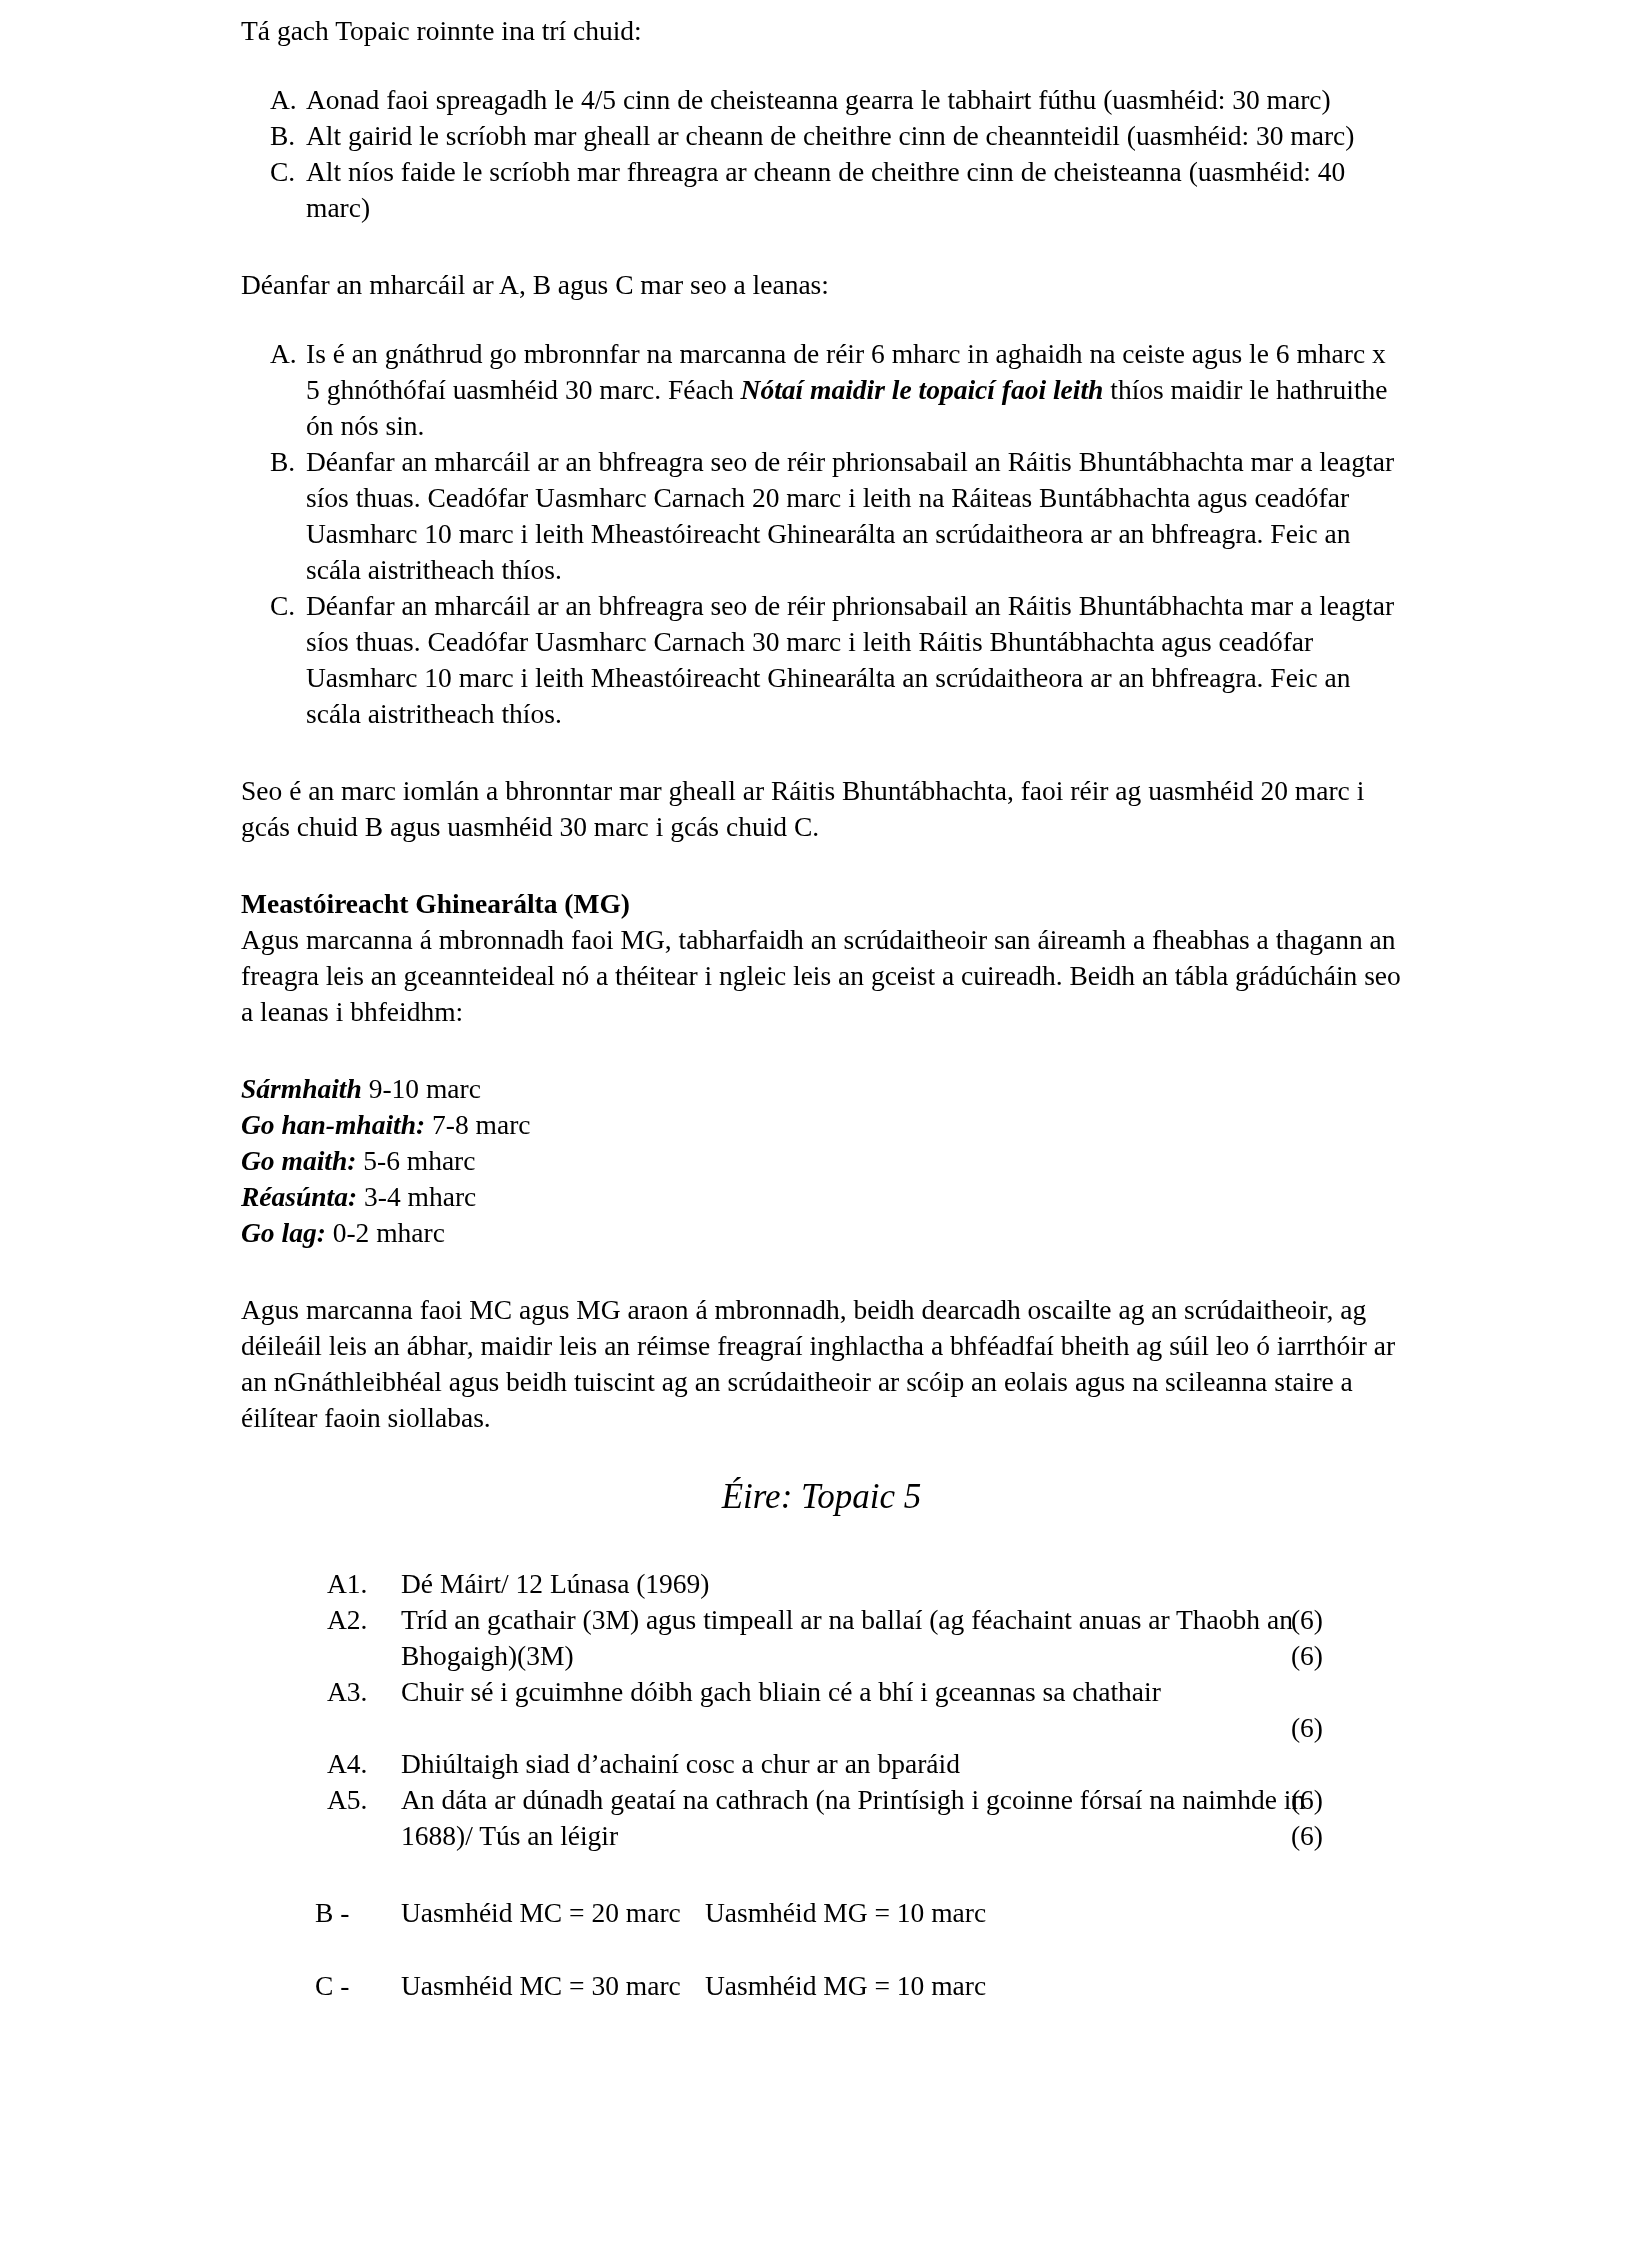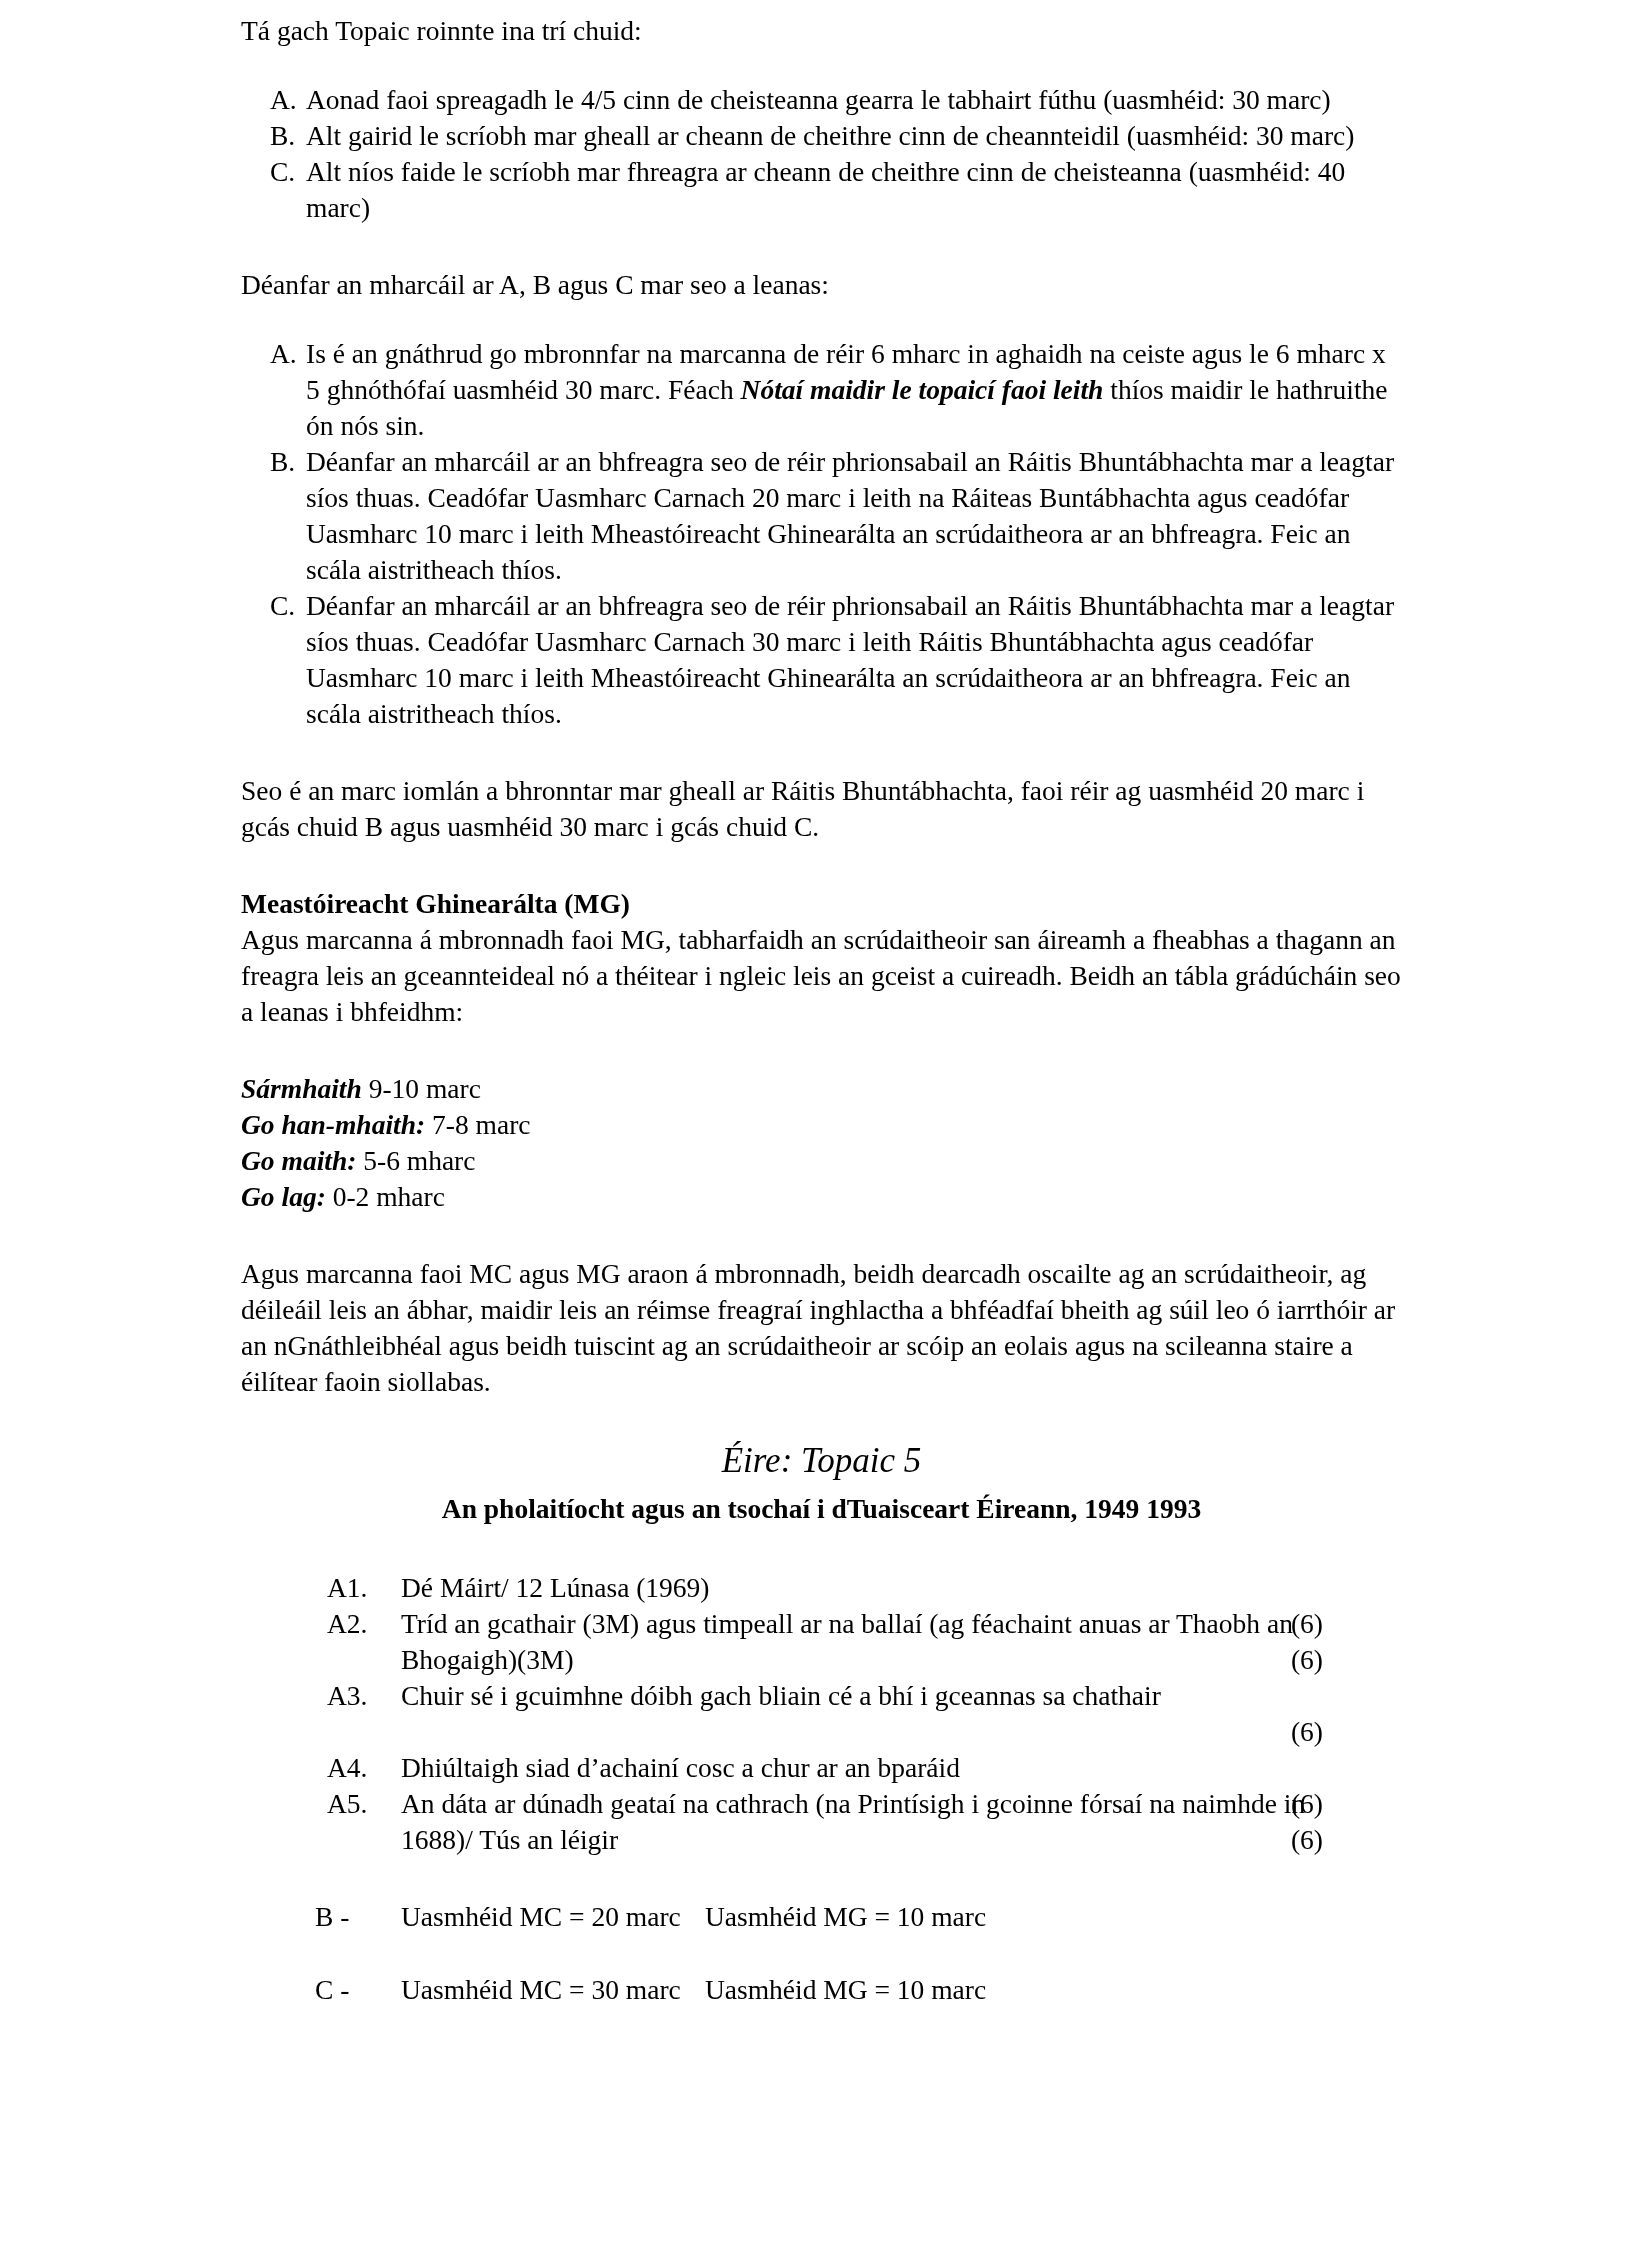--- a/index.html
+++ b/index.html
@@ -219,31 +219,31 @@
 
     <p class="sec-head">Meastóireacht Ghinearálta (MG)</p>
     <p class="para">Agus marcanna á mbronnadh faoi MG, tabharfaidh an scrúdaitheoir san áireamh a fheabhas a thagann an freagra leis an gceannteideal nó a théitear i ngleic leis an gceist a cuireadh. Beidh an tábla grádúcháin seo a leanas i bhfeidhm:</p>
 
     <div class="spacer-lg"></div>
 
     <div>
       <p class="grade-line"><i class="g-name">Sármhaith</i><span> 9-10 marc</span></p>
       <p class="grade-line"><i class="g-name">Go han-mhaith:</i><span> 7-8 marc</span></p>
       <p class="grade-line"><i class="g-name">Go maith:</i><span> 5-6 mharc</span></p>
+      <p class="grade-line"><i class="g-name">Réasúnta:</i><span> 3-4 mharc</span></p>
       <p class="grade-line"><i class="g-name">Go lag:</i><span> 0-2 mharc</span></p>
     </div>
 
     <div class="spacer-lg"></div>
 
     <p class="para">Agus marcanna faoi MC agus MG araon á mbronnadh, beidh dearcadh oscailte ag an scrúdaitheoir, ag déileáil leis an ábhar, maidir leis an réimse freagraí inghlactha a bhféadfaí bheith ag súil leo ó iarrthóir ar an nGnáthleibhéal agus beidh tuiscint ag an scrúdaitheoir ar scóip an eolais agus na scileanna staire a éilítear faoin siollabas.</p>
 
     <div class="spacer-md"></div>
 
     <p class="title-italic">Éire: Topaic 5</p>
-    <p class="title-bold">An pholaitíocht agus an tsochaí i dTuaisceart Éireann, 1949 1993</p>
 
     <div class="spacer-lg"></div>
 
     <div class="qlist">
 
       <div class="qrow">
         <span class="q-code">A1.</span>
         <span class="q-text">Dé Máirt/ 12 Lúnasa (1969)</span>
         <span class="q-marks">(6)</span>
       </div>

